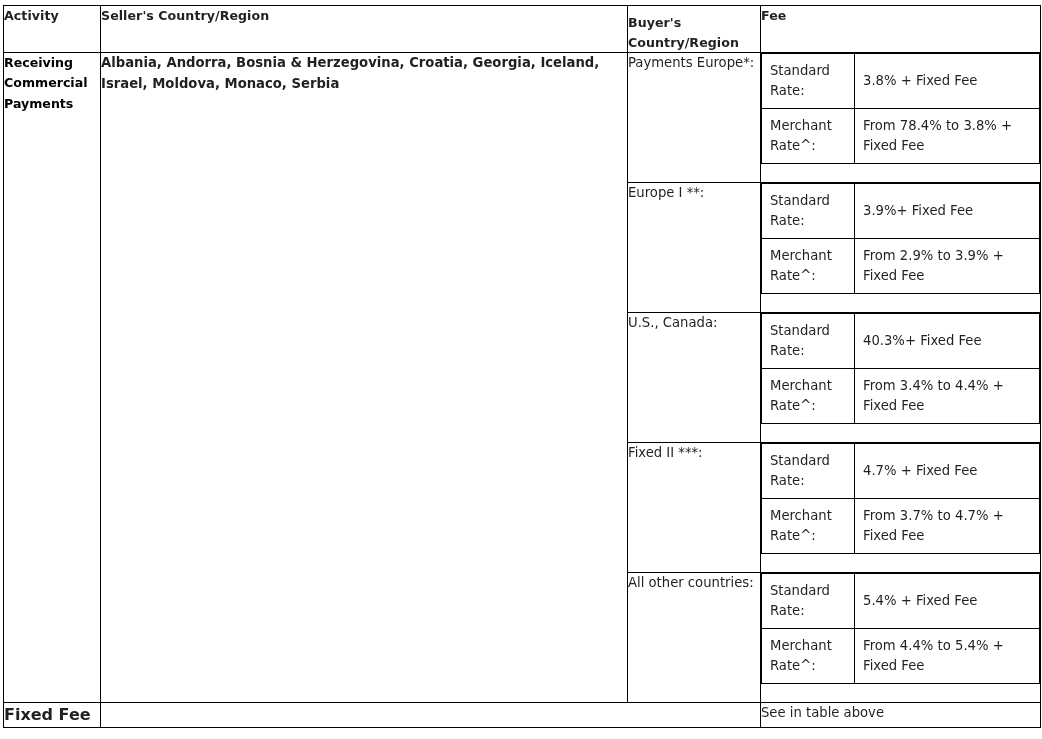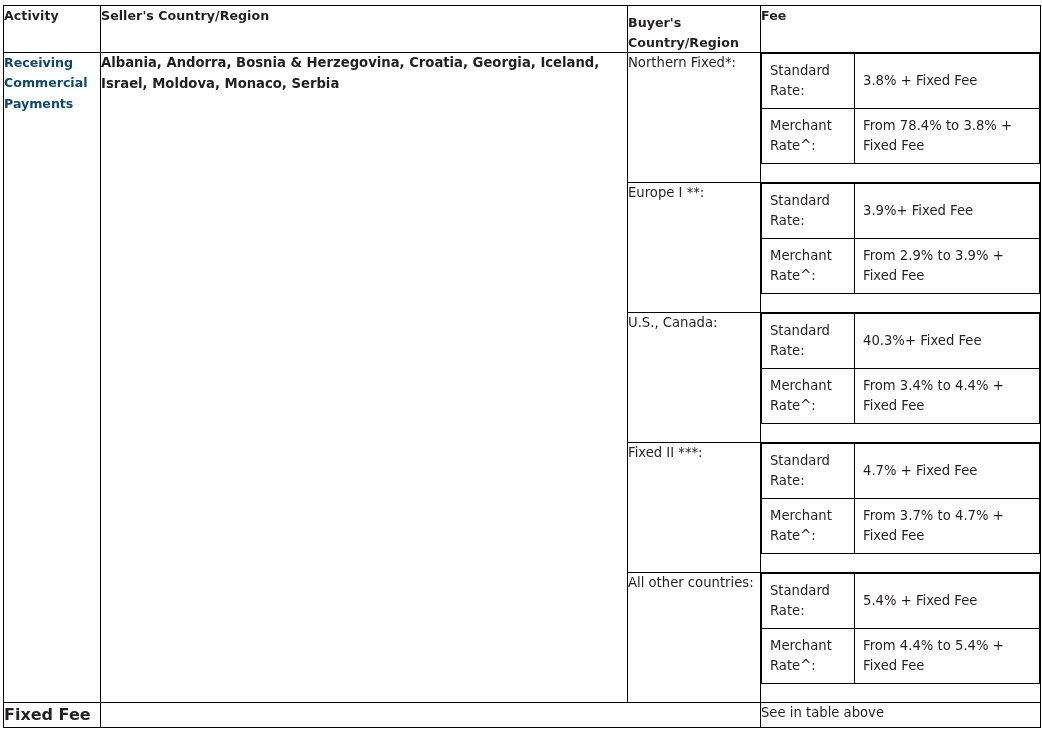--- a/index.html
+++ b/index.html
@@ -56,21 +56,21 @@
   }
   .hdr-cell.two-line { padding-top: 7px; }
 
   
   .activity-cell {
     padding: 6px 6px 6px 8px;
     font-size: 12.6px;
     font-weight: 700;
     line-height: 1.62;
     vertical-align: middle;
-    color: #0c4a6e;
+    color: #000000;
   }
 
   
   .seller-cell {
     padding: 8px 10px 8px 9px;
     font-size: 13.2px;
     line-height: 1.58;
     vertical-align: middle;
     color: #231f20;
     font-weight: bold;
@@ -150,21 +150,21 @@
         <th class="hdr-cell two-line">Buyer's Country/Region</th>
         <th class="hdr-cell">Fee</th>
       </tr>
     </thead>
 
     <tbody>
 
       <tr>
         <td class="activity-cell" rowspan="5">Receiving Commercial Payments</td>
         <td class="seller-cell" rowspan="5">Albania, Andorra, Bosnia &amp; Herzegovina, Croatia, Georgia, Iceland, Israel, Moldova, Monaco, Serbia</td>
-        <td class="buyer-cell">Northern Fixed*:</td>
+        <td class="buyer-cell">Payments Europe*:</td>
         <td class="fee-cell block">
           <table class="rate-table">
             <colgroup>
                 <col class="rc-label">
                 <col class="rc-value">
               </colgroup>
             <tbody>
               <tr>
                 <td class="rate-label">Standard Rate:</td>
                 <td class="rate-value">3.8% + Fixed Fee</td>

